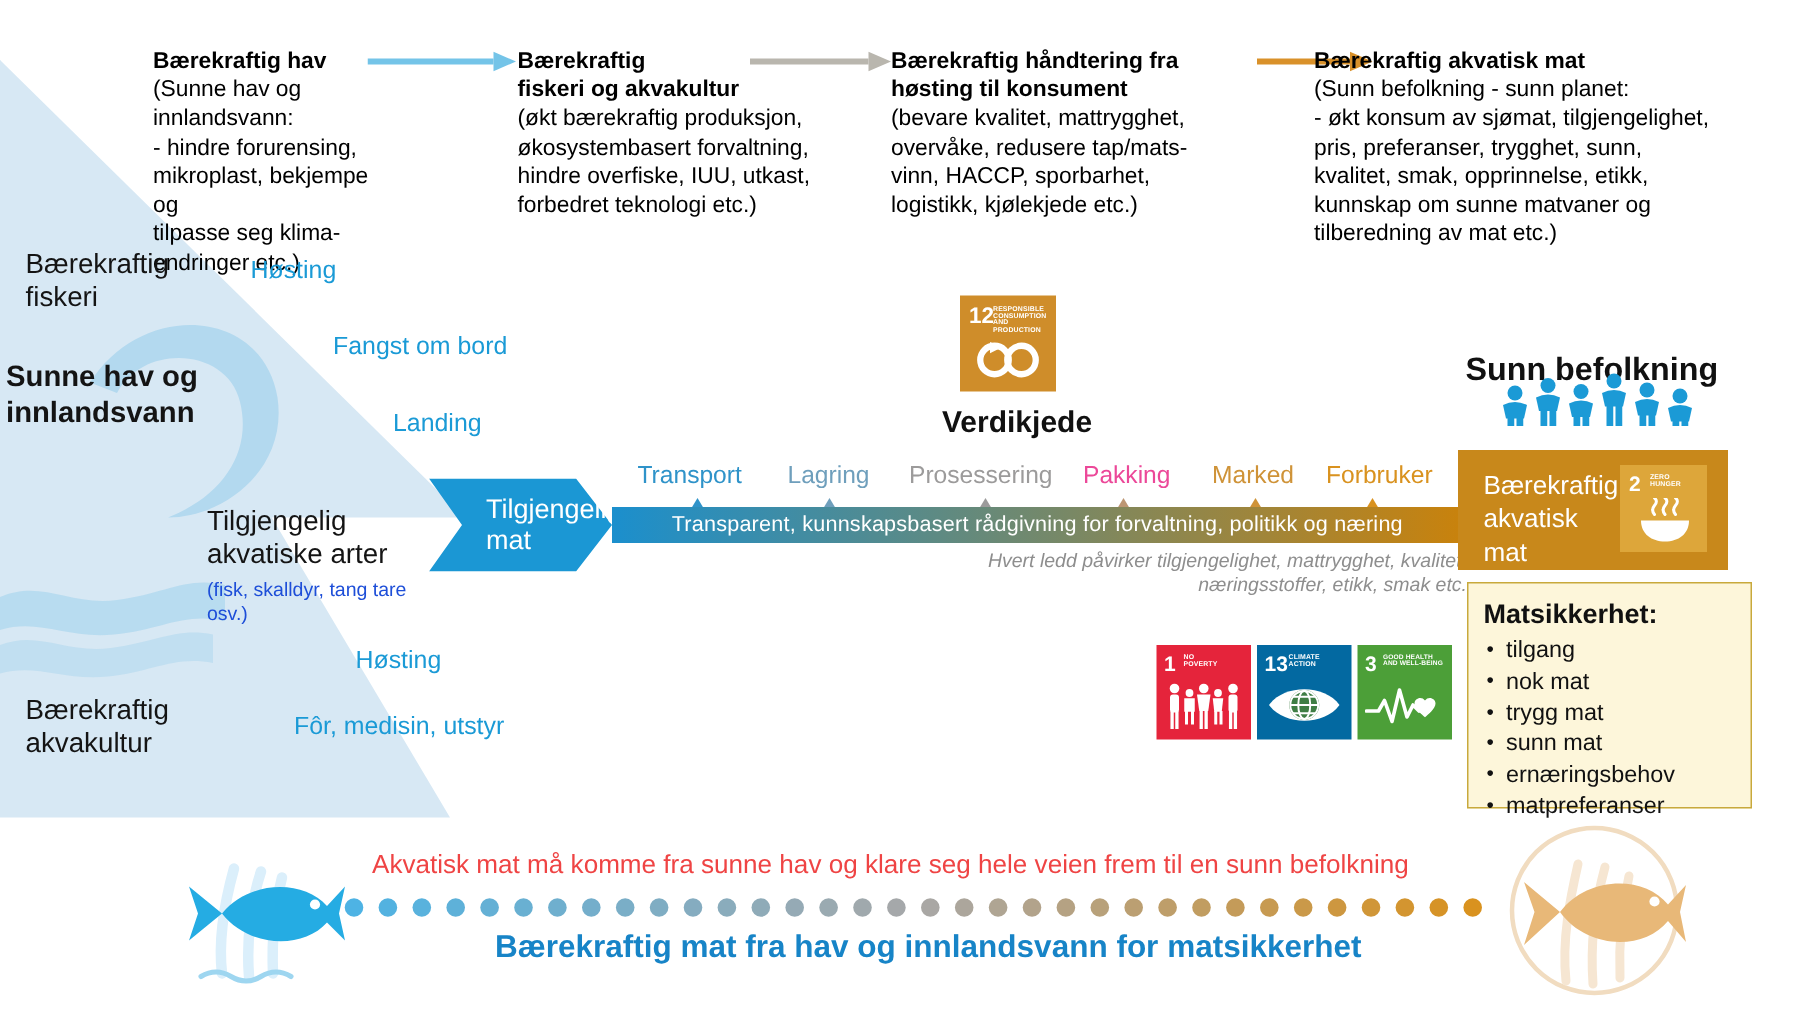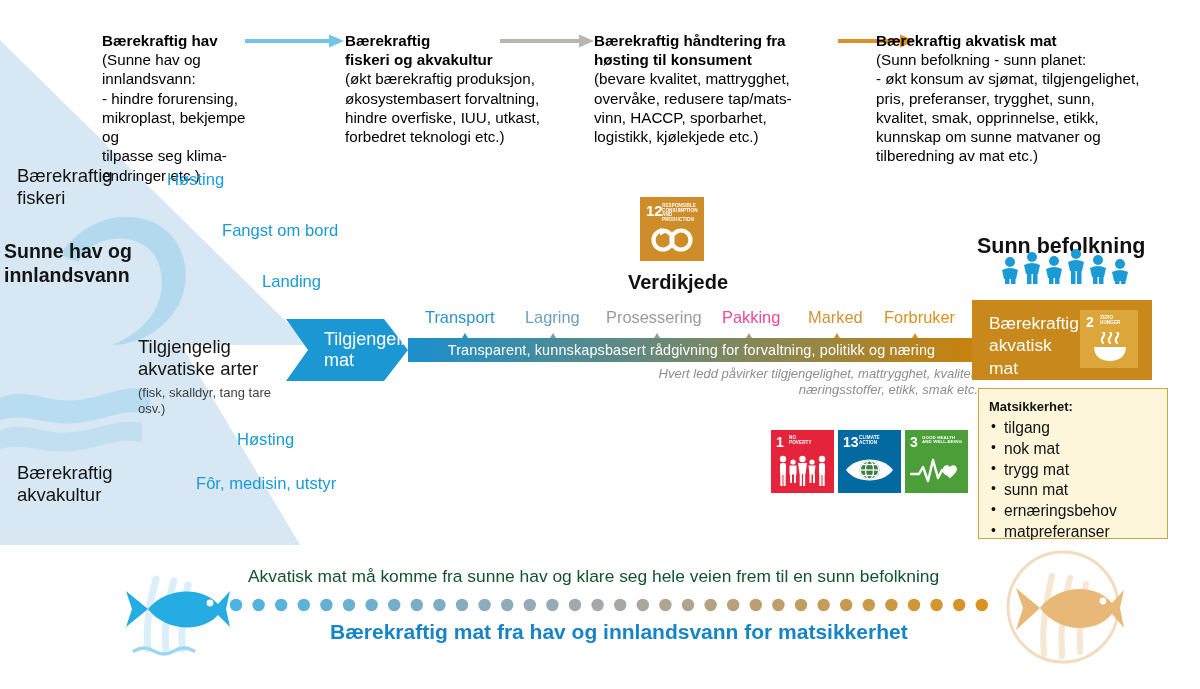--- a/index.html
+++ b/index.html
@@ -19,21 +19,21 @@
   .hcol .ttl{font-weight:bold;}
   .hcol .body{font-weight:normal;}
 
   .harrow{height:22px;}
   .harrow svg{display:block;}
 
   
   .lbl-dark{color:#141414;font-size:18.5px;line-height:1.21;}
   .lbl-dark.b{font-weight:bold;font-size:19.5px;}
   .lbl-blue{color:#1a9ad6;font-size:16.6px;line-height:1.2;}
-  .lbl-sm{font-size:13px;line-height:1.22;color:#404040;}
+  .lbl-sm{font-size:13px;line-height:1.22;color:#1d4ed8;}
 
   
   .sdg{position:absolute;overflow:hidden;}
   .sdg .num{position:absolute;color:#fff;font-weight:bold;line-height:1;}
   .sdg .cap{position:absolute;color:#fff;font-weight:bold;line-height:1.02;
             letter-spacing:.1px;}
   .sdg svg{position:absolute;}
 
   
   .chev-txt{position:absolute;color:#fff;font-size:18px;line-height:1.16;
@@ -48,29 +48,29 @@
 
   .verdikjede{font-weight:bold;font-size:20px;color:#111;}
 
   
   .sunn-ttl{font-weight:bold;font-size:21.5px;color:#111;white-space:nowrap;}
 
   .goldbox{position:absolute;background:#c8881b;}
   .goldbox .gtxt{position:absolute;color:#fff;font-size:17.4px;line-height:1.28;
                  left:17px;top:12px;}
   .cream{position:absolute;background:#fdf6da;border:1px solid #c8a93c;}
-  .cream h4{margin:0;font-size:13px;font-weight:bold;color:#111;}
+  .cream h4{margin:0;font-size:18px;font-weight:bold;color:#111;}
   .cream ul{margin:4px 0 0 0;padding:0;list-style:none;}
   .cream li{font-size:15.6px;line-height:1.335;color:#111;padding-left:15px;
             position:relative;}
   .cream li:before{content:"\2022";position:absolute;left:2px;top:-1px;
                    font-size:14px;color:#111;}
 
   
-  .bot-top{position:absolute;color:#14532d;font-size:17.4px;white-space:nowrap;}
+  .bot-top{position:absolute;color:#ef4444;font-size:17.4px;white-space:nowrap;}
   .bot-main{position:absolute;color:#1784c7;font-weight:bold;font-size:21px;
             white-space:nowrap;}
   .dots{position:absolute;}
 </style>
 </head>
 <body>
 
 <div id="stage">
 
   <div class="abs tri-wrap">

